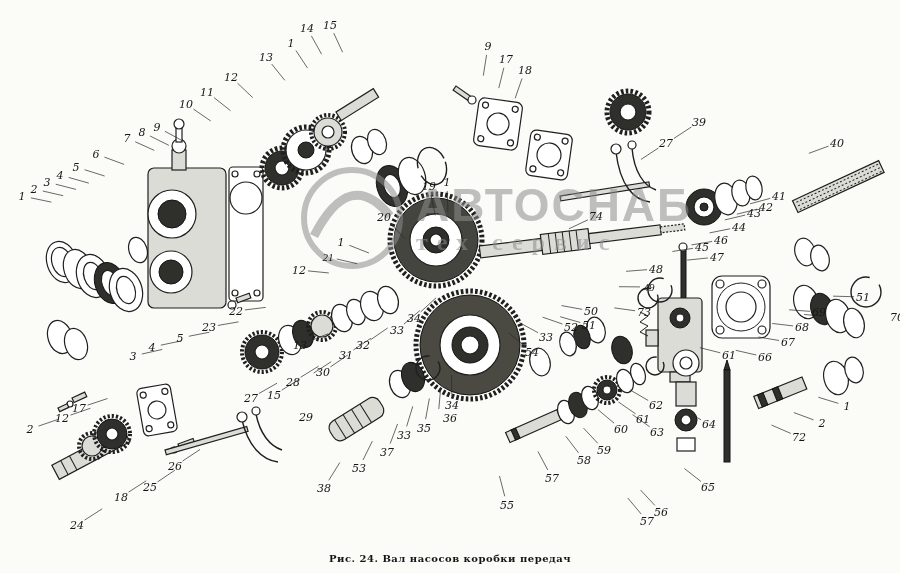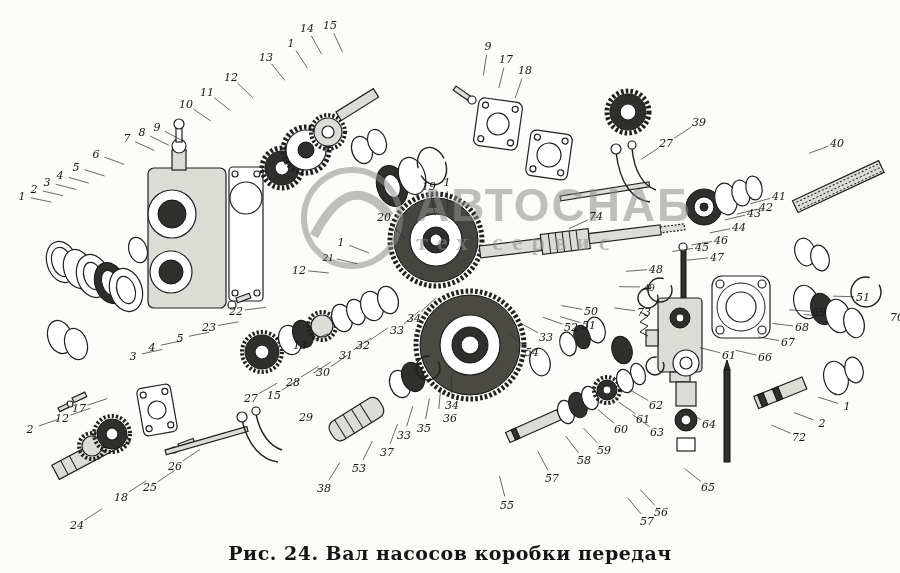--- a/index.html
+++ b/index.html
@@ -5,21 +5,21 @@
   *{margin:0;padding:0;box-sizing:border-box}
   html,body{width:900px;height:573px}
   body{background:#fbfbf8;overflow:hidden;font-family:"DejaVu Serif",serif}
   .stage{position:relative;width:900px;height:573px}
   .diagram{position:absolute;left:0;top:0;width:900px;height:543px}
   #drawing,.overlay{position:absolute;left:0;top:0}
   .overlay{pointer-events:none}
   #labels{position:absolute;left:0;top:0;width:100%;height:100%;pointer-events:none}
   .callout{position:absolute;transform:translate(-50%,-50%);font:italic 11px/1 "DejaVu Serif",serif;color:#161616;white-space:nowrap}
   .caption{position:absolute;left:0;right:0;bottom:9px;text-align:center;
-           font-family:"DejaVu Serif",serif;font-weight:bold;font-size:19px;color:#151515;letter-spacing:.5px}
+           font-family:"DejaVu Serif",serif;font-weight:bold;font-size:10px;color:#151515;letter-spacing:.5px}
   
   .watermark{position:absolute;left:292px;top:158px;display:flex;align-items:center;gap:4px;
              opacity:.55;color:#8d8d8d;pointer-events:none}
   .wm-text{display:flex;flex-direction:column;line-height:1.05}
   .wm-top{font-family:"Liberation Sans",sans-serif;font-weight:bold;font-size:21px;letter-spacing:3px}
   .wm-main{font-family:"Liberation Sans",sans-serif;font-weight:bold;font-size:46px;letter-spacing:2px}
   .wm-sub{font-family:Liberation Serif, serif;font-weight:bold;font-size:24px;letter-spacing:9px}
   
   .ln{fill:#ffffff;stroke:#1f1f1f;stroke-width:1.2}
   .mid{fill:#dcdcd6;stroke:#1f1f1f;stroke-width:1.2}

